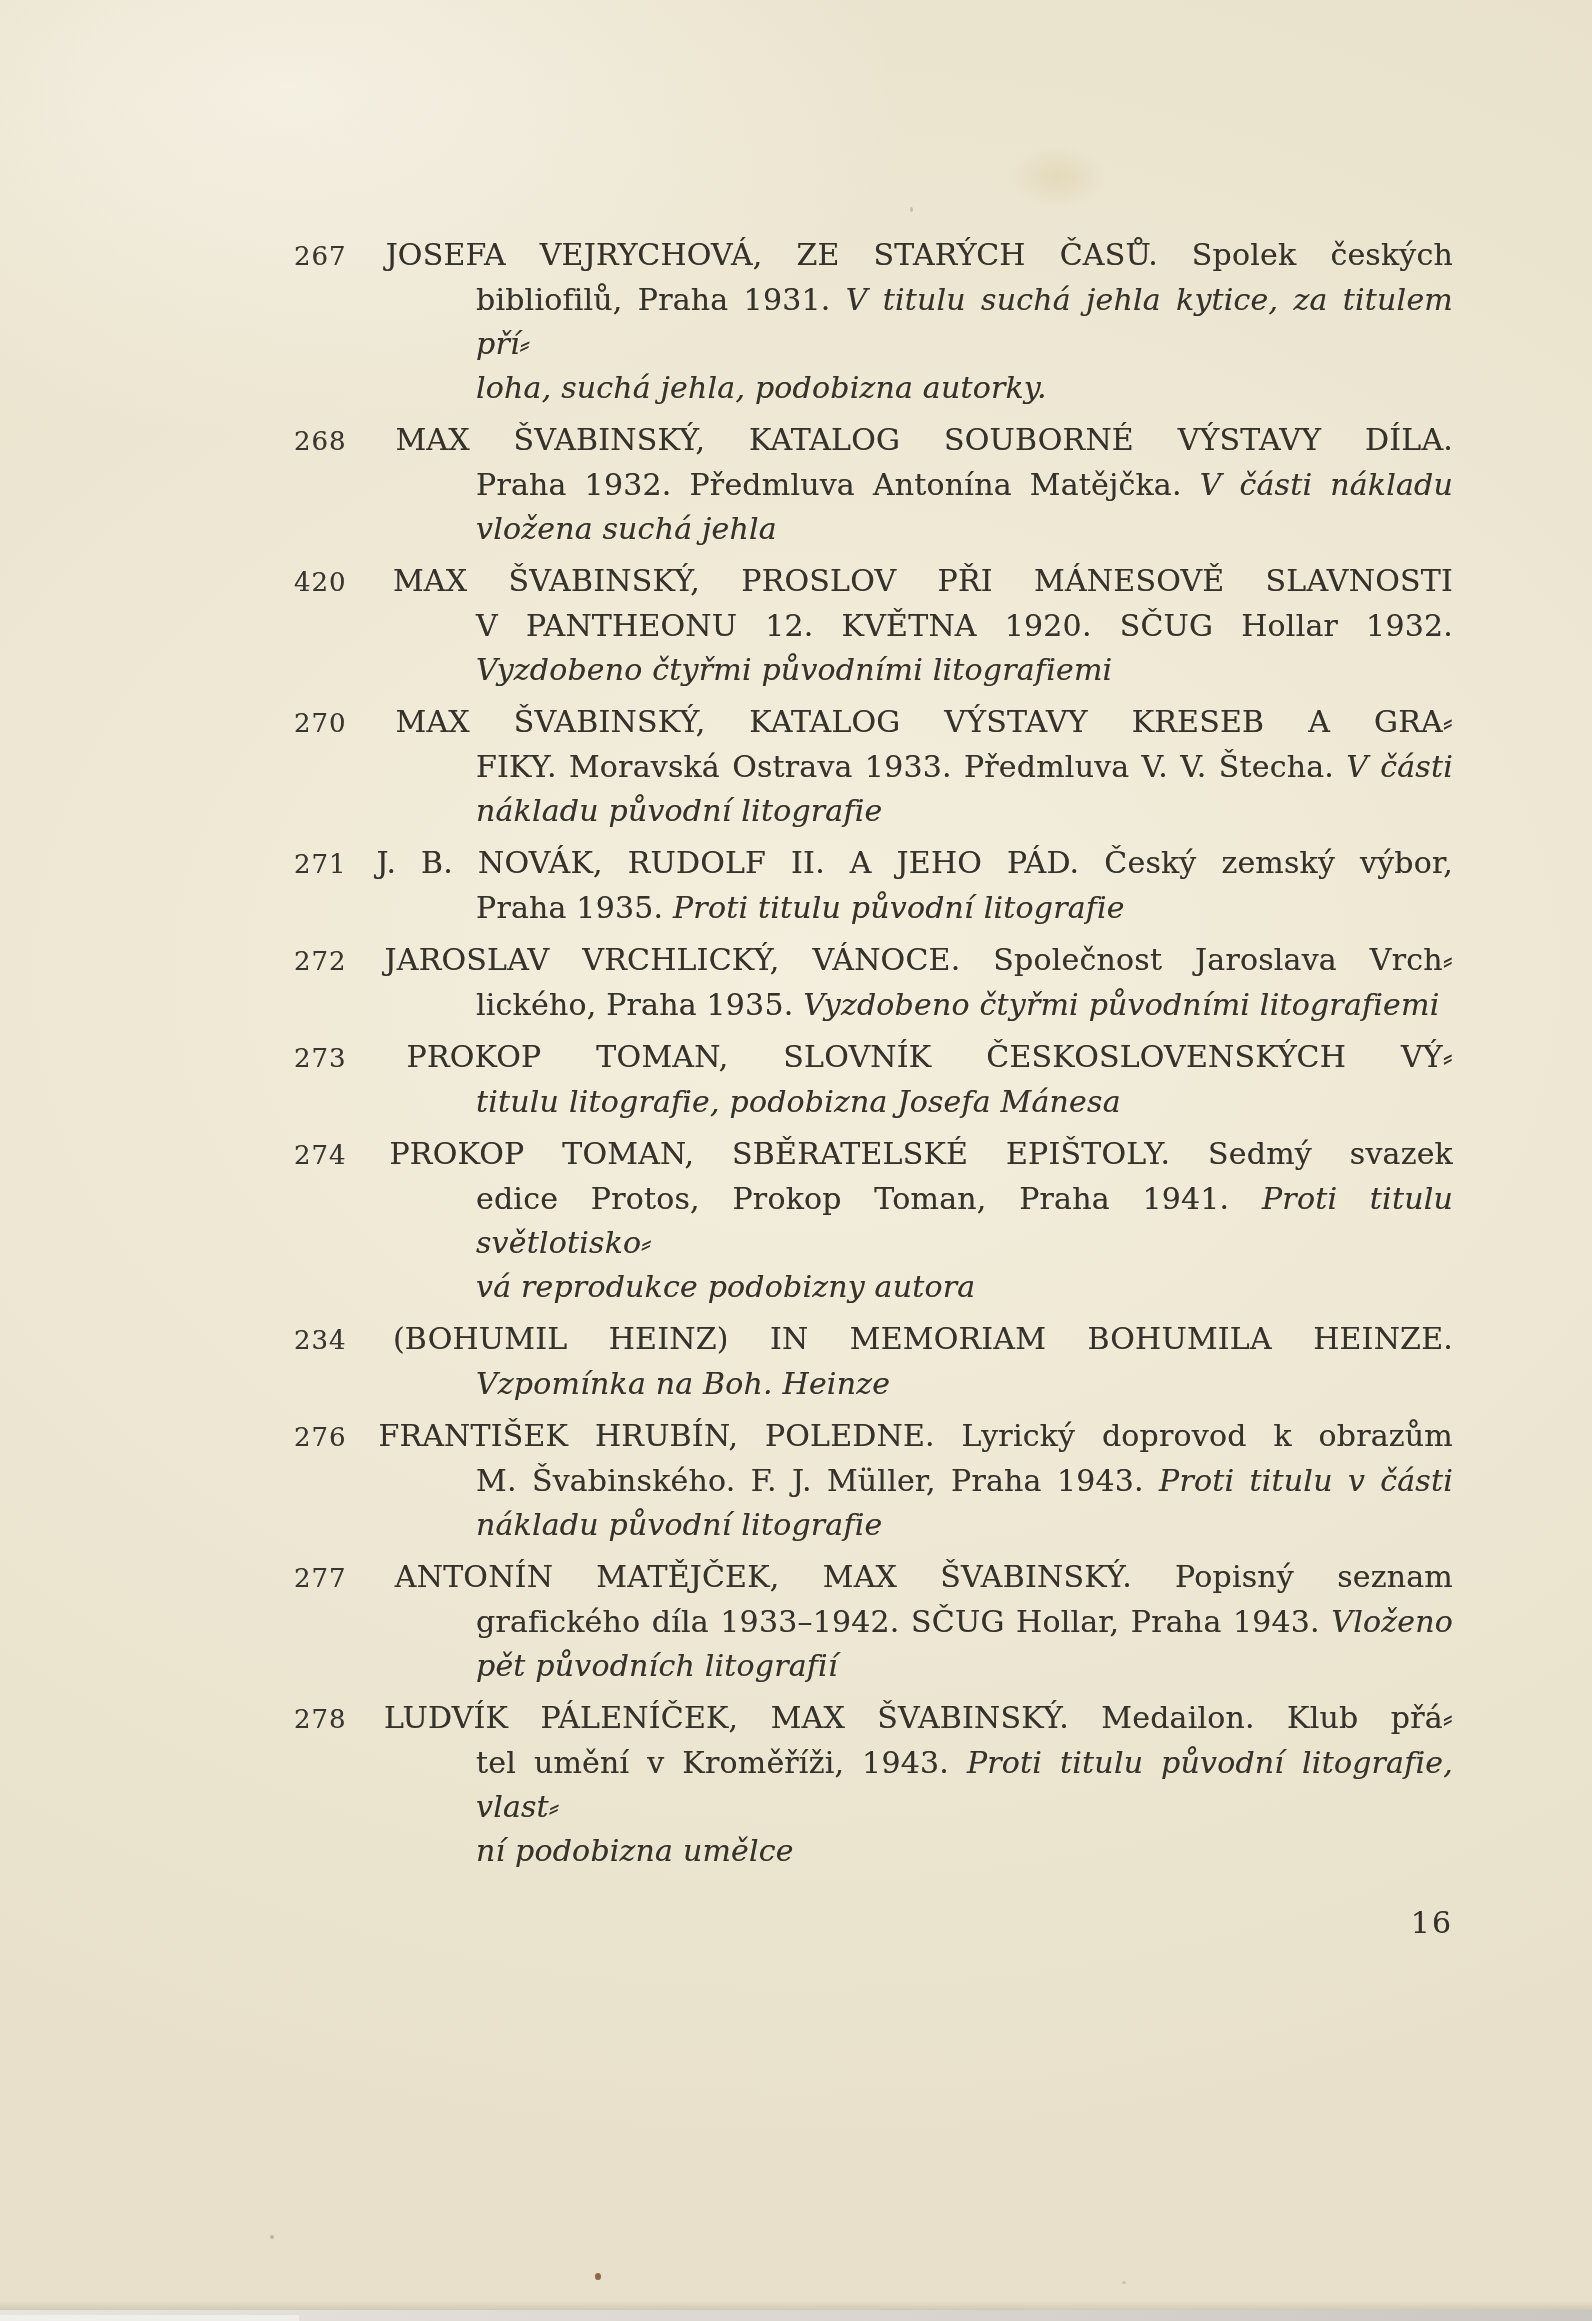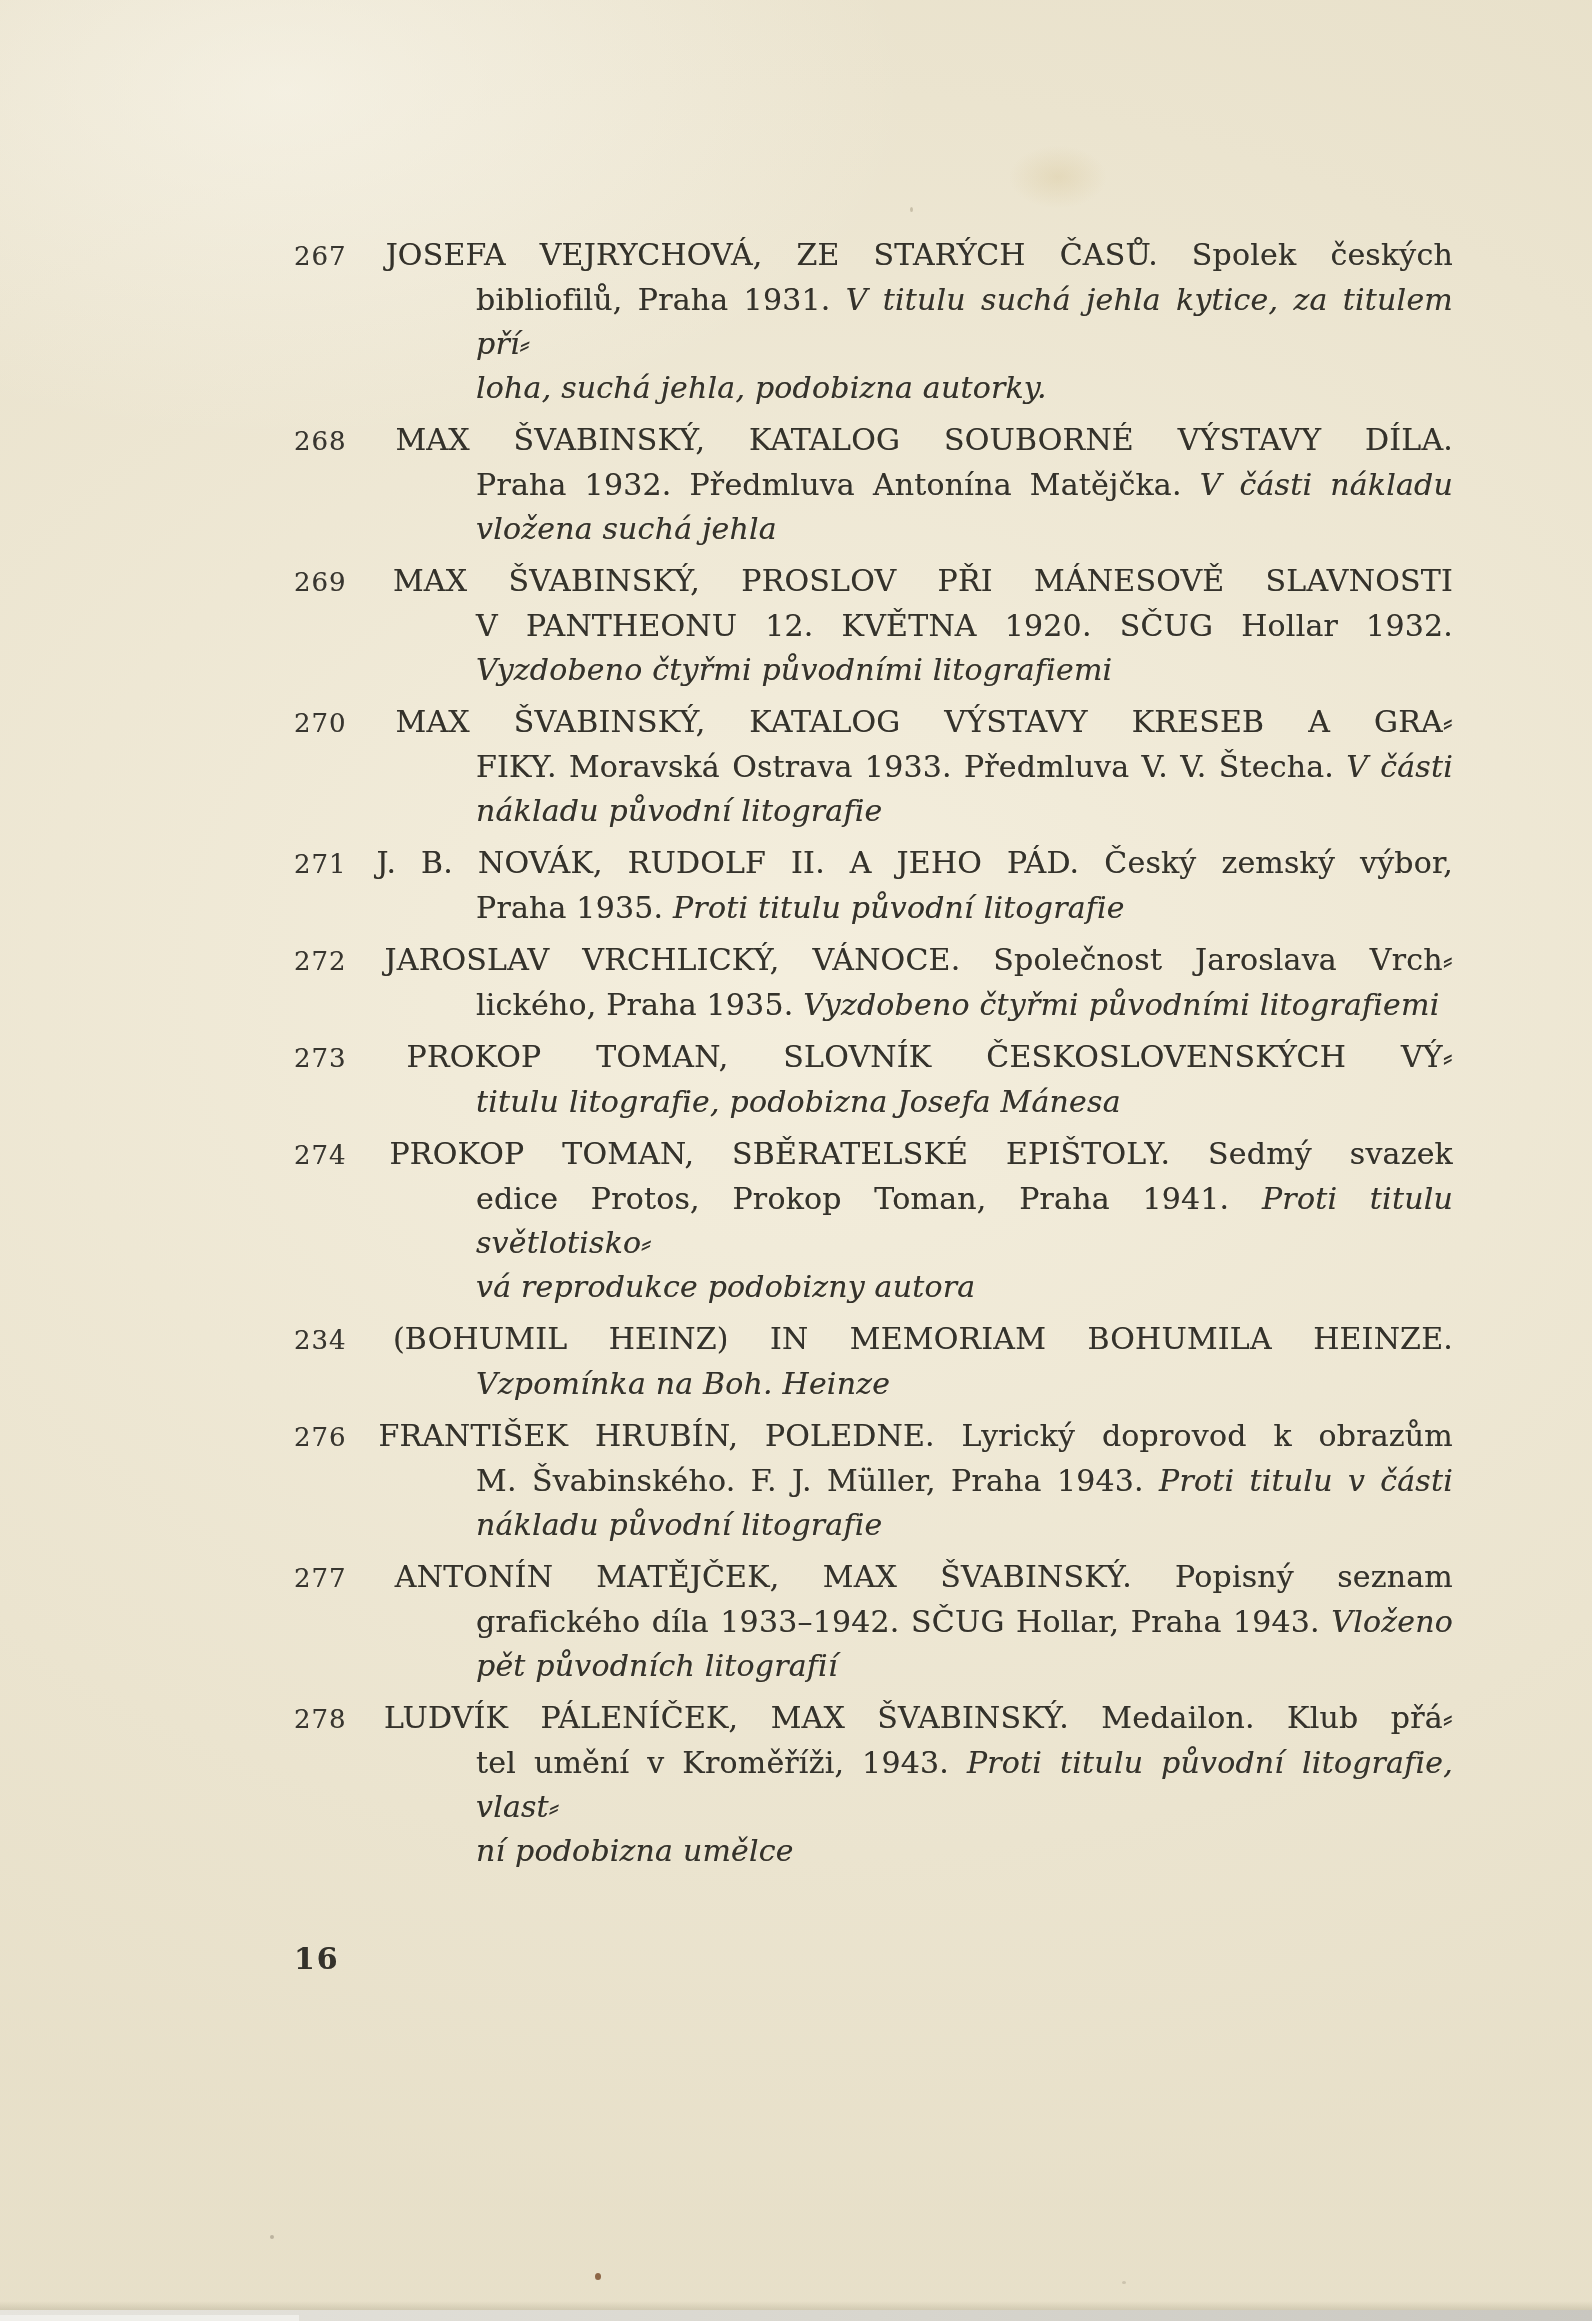--- a/index.html
+++ b/index.html
@@ -31,24 +31,23 @@
   .line.cont{padding-left:182px;}
   .entry{margin-top:8px;}
   .entry:first-child{margin-top:0;}
   .num{
     font-size:26px;letter-spacing:1px;padding-right:5px;
     color:#383630;
   }
   .it{font-style:italic;}
   .ro{font-style:normal;}
   .folio{
-    margin-top:68px;text-align:left;
+    margin-top:32px;text-align:right;
     font-size:30px;letter-spacing:2px;color:#34322b;
     text-shadow:0 0 0.6px rgba(52,50,43,.5);
-    font-weight:bold;
   }
   .scan-edge{
     position:absolute;left:0;bottom:0;width:1592px;height:11px;
     background:linear-gradient(to right,#e6e4dd,#d8d6ce 55%,#c9c7c0);
   }
   .scan-edge-shadow{
     position:absolute;left:0;bottom:11px;width:1592px;height:9px;
     background:linear-gradient(to top, rgba(110,100,70,.18), rgba(110,100,70,0));
   }
   .scan-edge-light{
@@ -71,21 +70,21 @@
           <div class="line j"><span class="num">267</span> <span class="ro">JOSEFA VEJRYCHOVÁ, ZE STARÝCH ČASŮ. Spolek českých</span></div>
           <div class="line cont j"><span class="ro">bibliofilů, Praha 1931. </span><span class="it">V titulu suchá jehla kytice, za titulem pří⸗</span></div>
           <div class="line cont"><span class="it">loha, suchá jehla, podobizna autorky.</span></div>
         </div>
         <div class="entry">
           <div class="line j"><span class="num">268</span> <span class="ro">MAX ŠVABINSKÝ, KATALOG SOUBORNÉ VÝSTAVY DÍLA.</span></div>
           <div class="line cont j"><span class="ro">Praha 1932. Předmluva Antonína Matějčka. </span><span class="it">V části nákladu</span></div>
           <div class="line cont"><span class="it">vložena suchá jehla</span></div>
         </div>
         <div class="entry">
-          <div class="line j"><span class="num">269</span> <span class="ro">MAX ŠVABINSKÝ, PROSLOV PŘI MÁNESOVĚ SLAVNOSTI</span></div>
+          <div class="line j"><span class="num">420</span> <span class="ro">MAX ŠVABINSKÝ, PROSLOV PŘI MÁNESOVĚ SLAVNOSTI</span></div>
           <div class="line cont j"><span class="ro">V PANTHEONU 12. KVĚTNA 1920. SČUG Hollar 1932.</span></div>
           <div class="line cont"><span class="it">Vyzdobeno čtyřmi původními litografiemi</span></div>
         </div>
         <div class="entry">
           <div class="line j"><span class="num">270</span> <span class="ro">MAX ŠVABINSKÝ, KATALOG VÝSTAVY KRESEB A GRA⸗</span></div>
           <div class="line cont j"><span class="ro">FIKY. Moravská Ostrava 1933. Předmluva V. V. Štecha. </span><span class="it">V části</span></div>
           <div class="line cont"><span class="it">nákladu původní litografie</span></div>
         </div>
         <div class="entry">
           <div class="line j"><span class="num">271</span> <span class="ro">J. B. NOVÁK, RUDOLF II. A JEHO PÁD. Český zemský výbor,</span></div>

